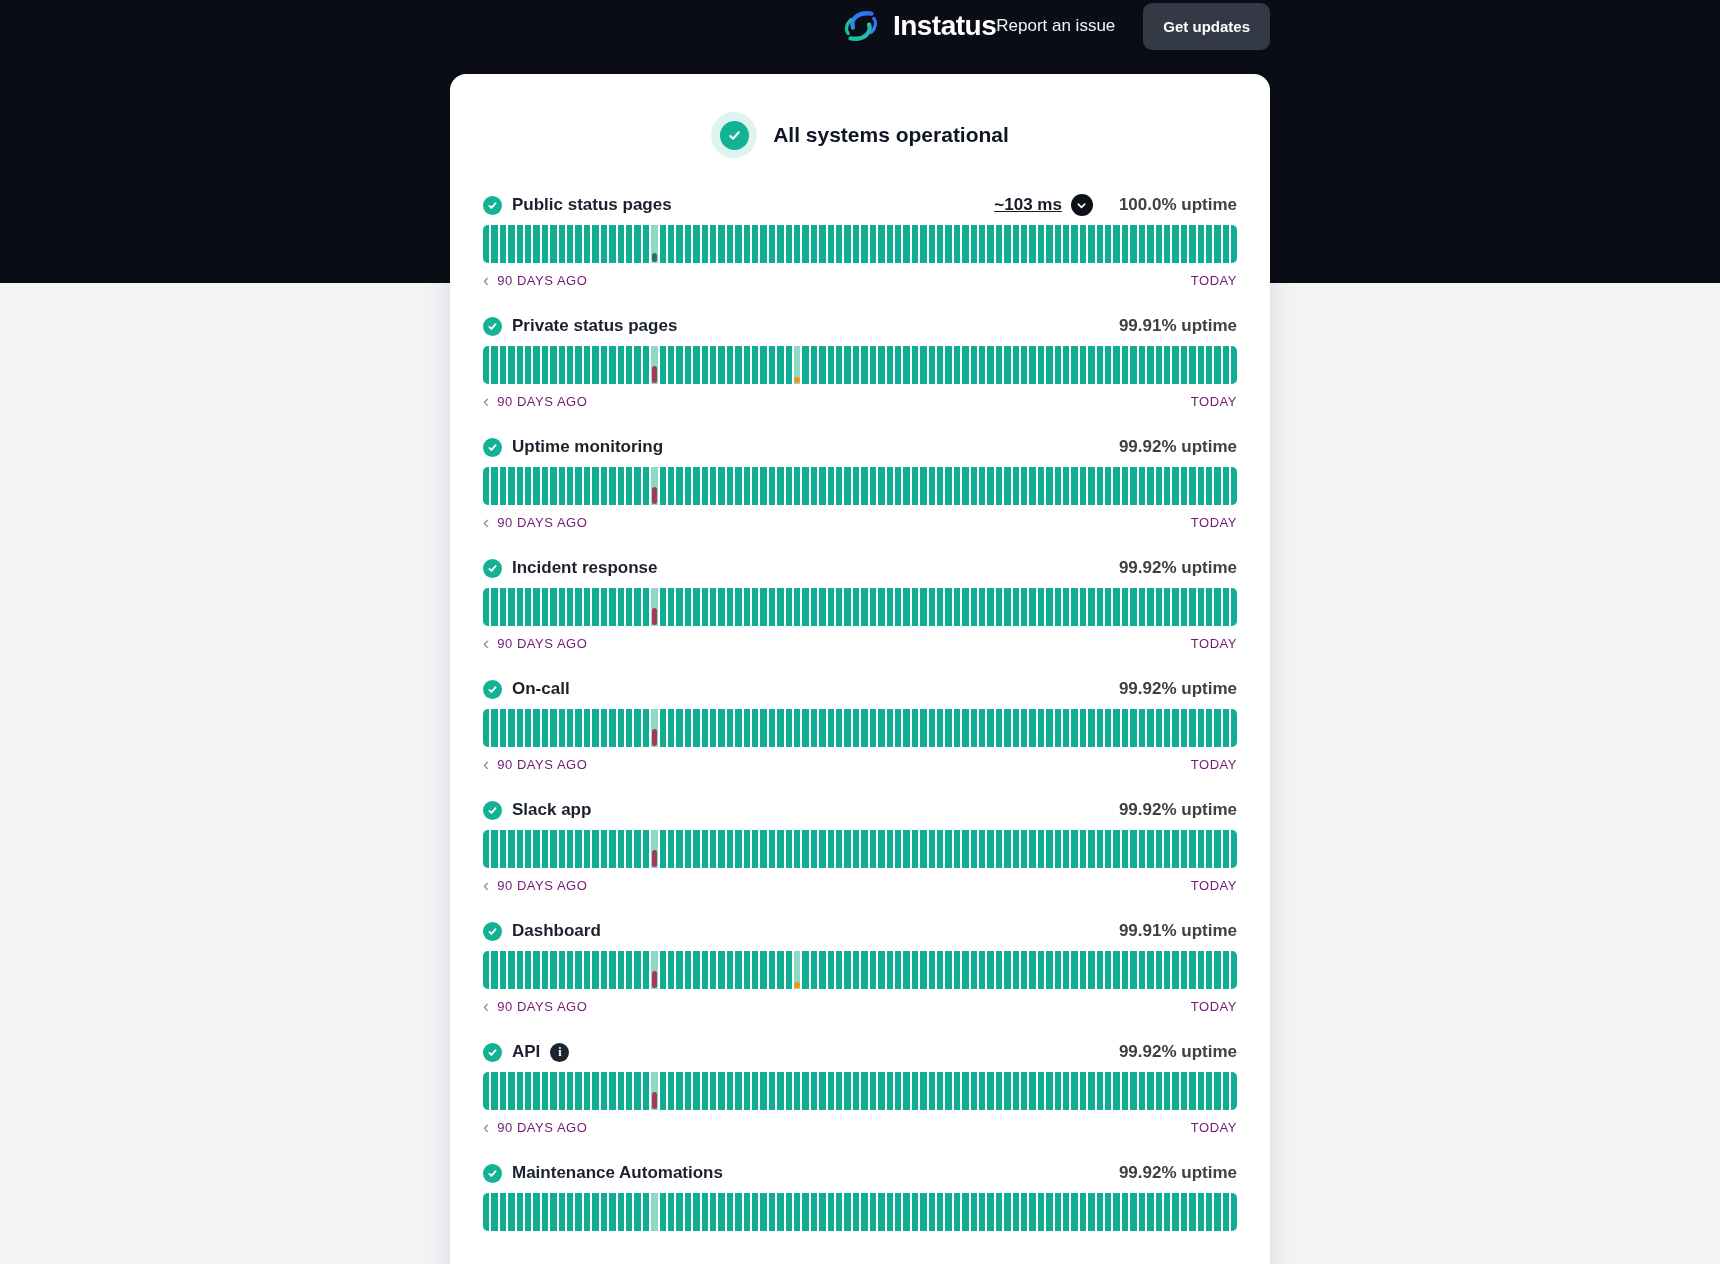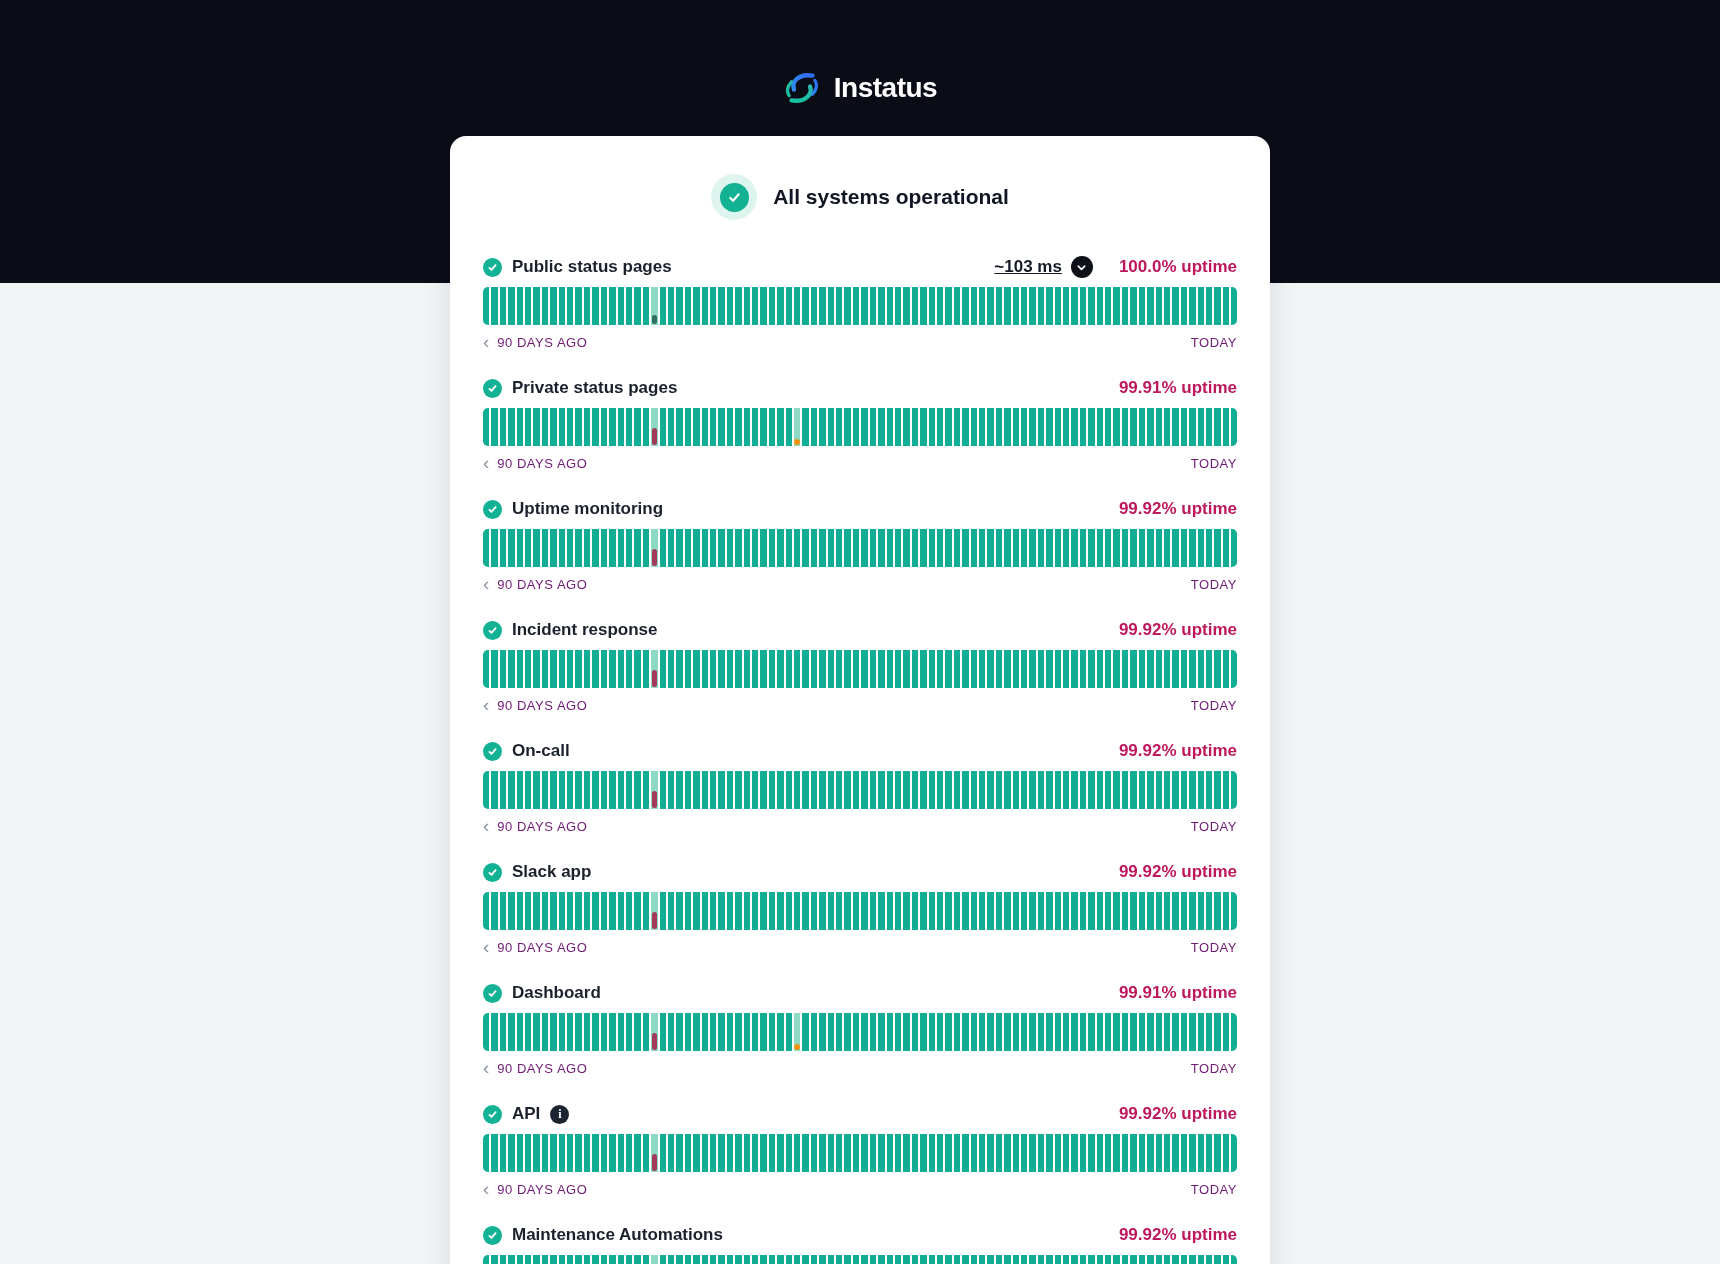--- a/index.html
+++ b/index.html
@@ -5,21 +5,21 @@
   html,body{margin:0;padding:0;}
   body{
     width:1720px;height:1264px;overflow:hidden;position:relative;
     background:#f3f4f6;
     font-family:"Liberation Sans","DejaVu Sans",sans-serif;
     -webkit-font-smoothing:antialiased;
   }
   .hero{position:absolute;top:0;left:0;width:100%;height:283px;background:#0a0d15;}
   .shell{position:relative;width:820px;margin:0 auto;}
   
-  .topbar{position:relative;display:flex;align-items:center;justify-content:center;padding-top:62px;height:52px;}
+  .topbar{position:relative;display:flex;align-items:center;justify-content:flex-end;height:52px;}
   .brand{display:flex;align-items:center;gap:13px;cursor:pointer;}
   .brand svg{display:block;}
   .brand-name{color:#ffffff;font-size:28px;font-weight:700;letter-spacing:-0.5px;}
   .nav-right{display:flex;align-items:center;gap:28px;}
   .report-link{color:#f3f5f7;font-size:17px;font-weight:500;cursor:pointer;}
   .get-updates{background:#333a45;color:#ffffff;font-size:15px;font-weight:700;
     padding:15px 20px;border-radius:9px;border:none;cursor:pointer;font-family:inherit;}
   
   .card{position:relative;margin-top:22px;background:#ffffff;border-radius:16px;
     box-shadow:0 12px 32px rgba(10,15,25,0.10);padding:38px 33px 60px 33px;}
@@ -36,21 +36,21 @@
   .svc-left .check-circle{width:19px;height:19px;}
   .svc-name{font-size:17px;font-weight:600;color:#1b212c;}
   .info-chip{width:19px;height:19px;border-radius:50%;background:#1d2431;color:#ffffff;
     display:inline-flex;align-items:center;justify-content:center;
     font-size:12px;font-weight:700;cursor:pointer;font-family:"Liberation Serif","DejaVu Serif",serif;}
   .svc-right{display:flex;align-items:center;gap:26px;}
   .resp-badge{display:flex;align-items:center;gap:9px;cursor:pointer;}
   .resp-text{font-size:17px;font-weight:600;color:#151b26;text-decoration:underline;}
   .resp-caret{width:22px;height:22px;border-radius:50%;background:#0d1017;
     display:flex;align-items:center;justify-content:center;}
-  .uptime{font-size:17px;font-weight:600;color:#be185d;}
+  .uptime{font-size:17px;font-weight:600;color:#404040;}
   .strip{display:flex;gap:2px;height:38px;border-radius:5px;overflow:hidden;}
   .cell{flex:1;background:#11ae93;position:relative;}
   .cell-light{background:#8dd9c6;}
   .marker{position:absolute;left:6%;right:6%;bottom:1px;border-radius:3px;display:block;}
   .marker-red{height:45%;background:#a43a5a;}
   .marker-orange{height:17%;background:#f6930c;}
   .marker-gray{height:24%;background:#2f6f63;}
   .svc-foot{display:flex;align-items:center;justify-content:space-between;margin-top:8px;}
   .foot-left{display:flex;align-items:center;gap:8px;}
   .chev-left{color:#8a93a2;font-size:19px;line-height:1;cursor:pointer;transform:translateY(-1px);}
@@ -80,20 +80,24 @@
           <g fill="none" stroke-linecap="round">
             <path d="M31 7 C17 4.5, 8.5 13, 11.5 21.5" stroke="url(#lgB)" stroke-width="4.6"></path>
             <path d="M9 33 C23 35.5, 31.5 27, 28.5 18.5" stroke="url(#lgA)" stroke-width="4.6"></path>
             <path d="M6.5 28 C3.5 24, 4.5 18, 9 13.5" stroke="url(#lgA)" stroke-width="3.4"></path>
             <path d="M33.5 12 C36.5 16, 35.5 22, 31 26.5" stroke="url(#lgB)" stroke-width="3.4"></path>
           </g>
         </svg>
       </span>
       <span class="brand-name">Instatus</span>
     </div>
+    <div class="nav-right">
+      <span class="report-link">Report an issue</span>
+      <button class="get-updates">Get updates</button>
+    </div>
   </div>
 
   <div class="card">
     <div class="banner">
       <span class="banner-halo">
         <span class="check-circle">
           <svg width="15" height="15" viewBox="0 0 16 16">
               <path d="M3.5 8.5 L6.5 11.5 L12.5 4.5" fill="none" stroke="#ffffff" stroke-width="2.2" stroke-linecap="round" stroke-linejoin="round"></path>
             </svg>
         </span>

